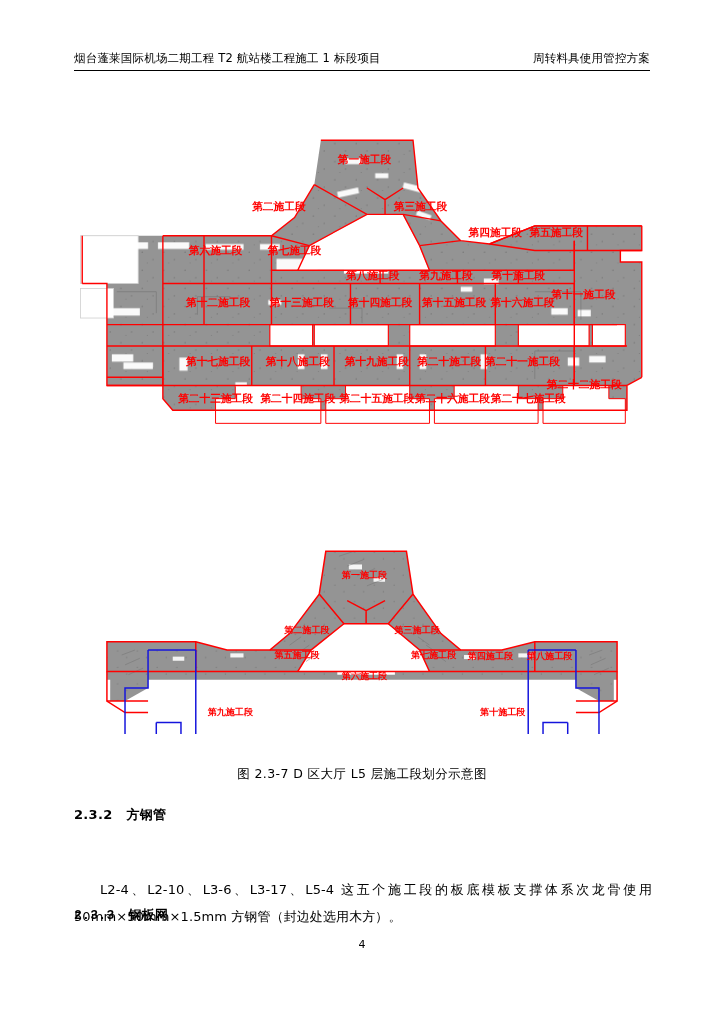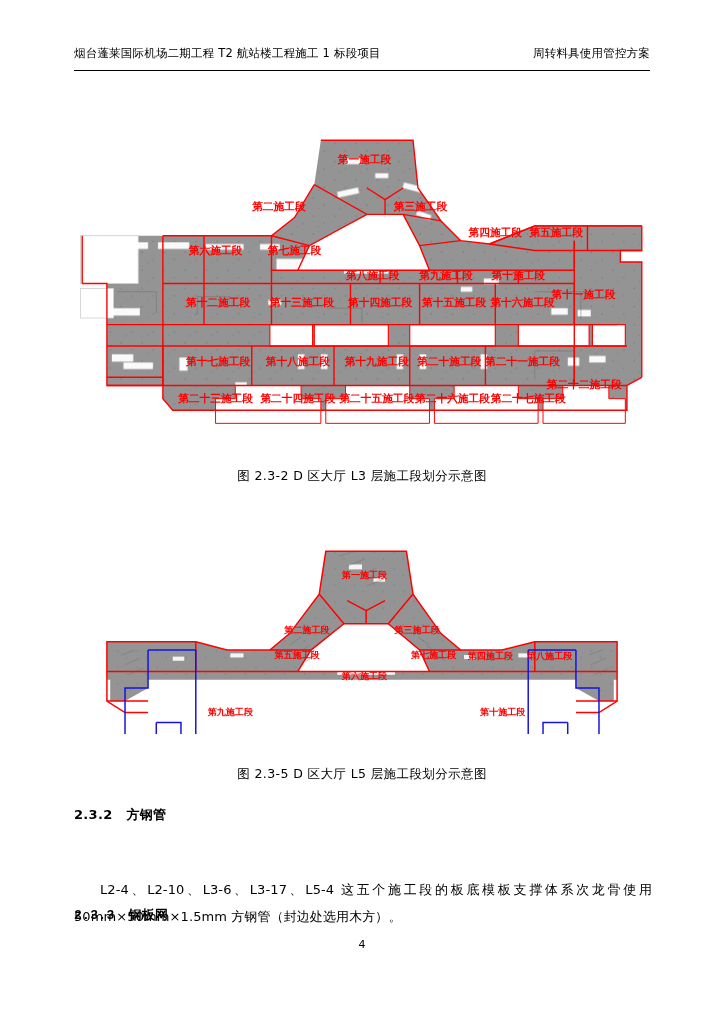--- a/index.html
+++ b/index.html
@@ -22,21 +22,21 @@
   
   .header {
     position: absolute;
     left: 74px;
     top: 46px;
     width: 576px;
     height: 24px;
     border-bottom: 1.2px solid #000;
     display: flex;
     justify-content: space-between;
-    align-items: flex-start;
+    align-items: center;
     font-size: 11.5px;
     letter-spacing: .2px;
     color: #000;
   }
   .header span { white-space: nowrap; }
 
   
   .figure {
     position: absolute;
     left: 74px;
@@ -252,21 +252,20 @@
             <text class="seg-label" x="545" y="272" font-size="13">第二十一施工段</text>
             <text class="seg-label" x="620" y="300" font-size="13">第二十二施工段</text>
             <text class="seg-label" x="172" y="316" font-size="13">第二十三施工段</text>
             <text class="seg-label" x="272" y="316" font-size="13">第二十四施工段</text>
             <text class="seg-label" x="368" y="316" font-size="13">第二十五施工段</text>
             <text class="seg-label" x="460" y="316" font-size="13">第二十六施工段</text>
             <text class="seg-label" x="552" y="316" font-size="13">第二十七施工段</text>
           </g>
       </svg>
     </div>
-    <div class="caption" style="margin-top:14px;">图 2.3-2    D 区大厅 L3 层施工段划分示意图</div>
   </div>
 
   <div class="figure" style="top:528px;">
     <div class="fig-canvas">
       <svg id="svg-l5" width="576" height="226" viewBox="0 0 700 226">
         <defs>
           <pattern id="speck5" width="24" height="20" patternUnits="userSpaceOnUse">
             <rect width="24" height="20" fill="#949494"></rect>
             <circle cx="5" cy="5" r="0.7" fill="#6f6f6f"></circle>
             <circle cx="16" cy="13" r="0.7" fill="#6f6f6f"></circle>
@@ -337,21 +336,21 @@
             <text class="seg-label" x="506" y="132" font-size="11">第四施工段</text>
             <text class="seg-label" x="271" y="131" font-size="11">第五施工段</text>
             <text class="seg-label" x="353" y="156" font-size="11">第六施工段</text>
             <text class="seg-label" x="437" y="131" font-size="11">第七施工段</text>
             <text class="seg-label" x="578" y="132" font-size="11">第八施工段</text>
             <text class="seg-label" x="190" y="200" font-size="11">第九施工段</text>
             <text class="seg-label" x="521" y="200" font-size="11">第十施工段</text>
           </g>
       </svg>
     </div>
-    <div class="caption" style="margin-top:12px;">图 2.3-5    D 区大厅 L5 层施工段划分示意图</div>
+    <div class="caption" style="margin-top:12px;">图 2.3-7    D 区大厅 L5 层施工段划分示意图</div>
   </div>
 
   <div class="sec-head" style="top:806px;text-align:center;">
     <span class="num">2.3.2</span><span class="ttl">方钢管</span>
   </div>
 
   <div class="para" style="top:836px;margin-top:40px;">L2-4、L2-10、L3-6、L3-17、L5-4 这五个施工段的板底模板支撑体系次龙骨使用 50mm×50mm×1.5mm 方钢管（封边处选用木方）。</div>
 
   <div class="sec-head" style="top:906px;font-family:Liberation Mono, monospace;">
     <span class="num">2.3.3</span><span class="ttl">钢板网</span>

